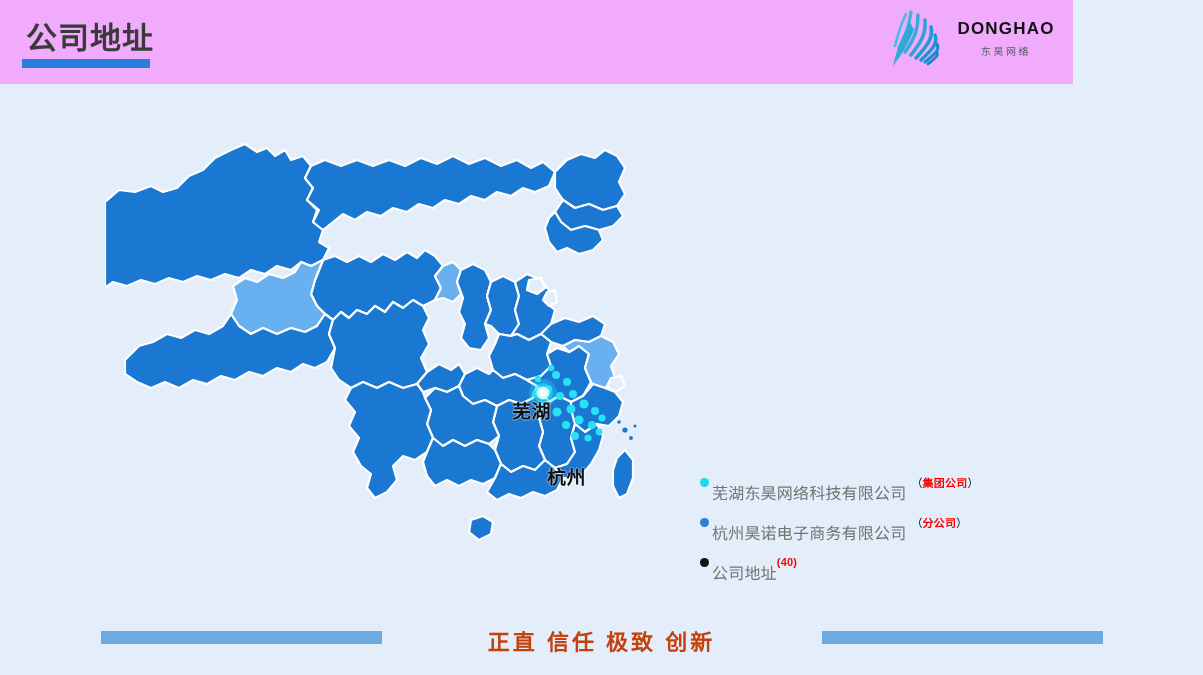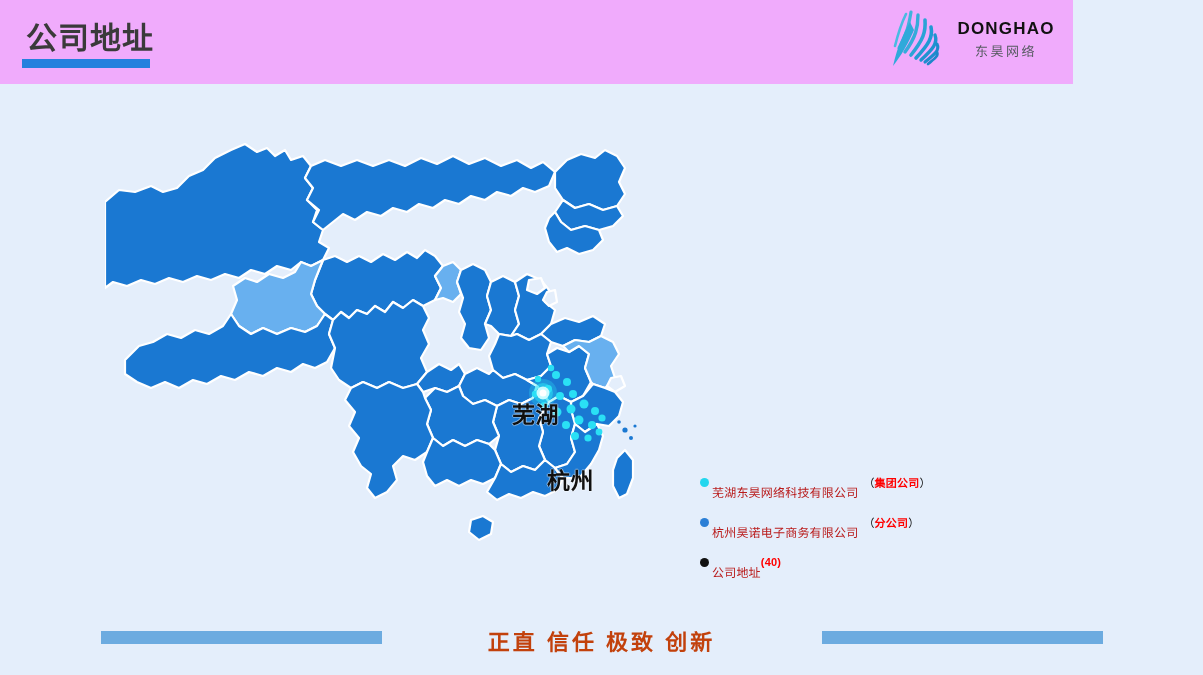--- a/index.html
+++ b/index.html
@@ -75,41 +75,41 @@
   }
   .logo-name {
     font-size: 17px;
     font-weight: bold;
     color: #111111;
     letter-spacing: 1.2px;
     line-height: 26px;
     white-space: nowrap;
   }
   .logo-sub {
-    font-size: 13px;
+    font-size: 10px;
     color: #555a60;
     letter-spacing: 2.5px;
     line-height: 18px;
     margin-top: 1px;
     white-space: nowrap;
   }
 
   
   .map-wrap {
     position: absolute;
     left: 105px;
     top: 130px;
     width: 640px;
     height: 470px;
   }
   .map-svg { display: block; width: 640px; height: 470px; }
 
   .city-label {
     position: absolute;
-    font-size: 23px;
+    font-size: 19px;
     font-weight: bold;
     color: #101010;
     letter-spacing: 0.5px;
     white-space: nowrap;
     text-shadow:
        1px  0 0 rgba(255,255,255,.35),
       -1px  0 0 rgba(255,255,255,.35),
        0  1px 0 rgba(255,255,255,.35),
        0 -1px 0 rgba(255,255,255,.35);
   }
@@ -130,22 +130,22 @@
     white-space: nowrap;
   }
   .legend-bullet {
     width: 9px;
     height: 9px;
     border-radius: 50%;
     margin-right: 3px;
     flex: 0 0 auto;
   }
   .legend-main {
-    font-size: 12px;
-    color: #b91c1c;
+    font-size: 16px;
+    color: #737373;
     letter-spacing: 0.2px;
     margin-top: 19px;
   }
   .legend-tag {
     font-size: 11px;
     color: #101010;
     letter-spacing: 0.2px;
   }
   .legend-tag .red {
     color: #ff0000;

